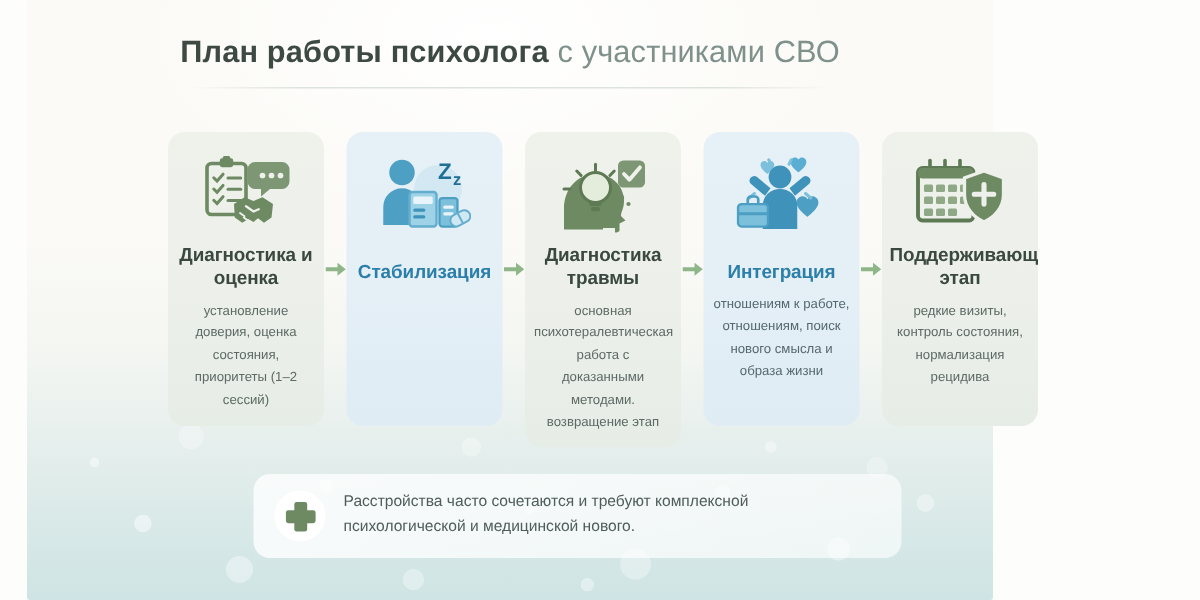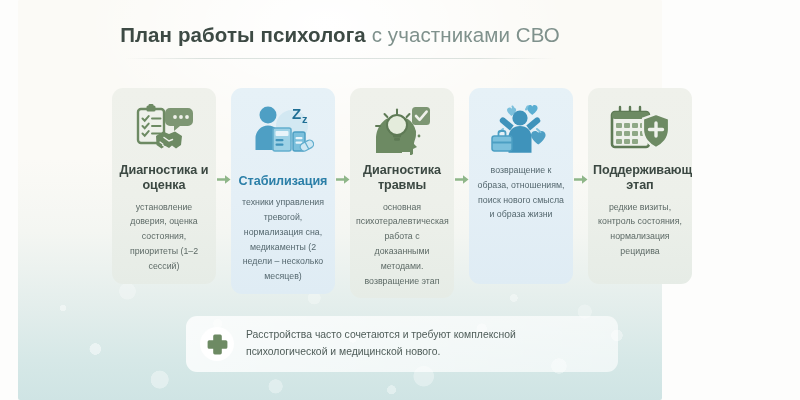--- a/index.html
+++ b/index.html
@@ -170,21 +170,21 @@
     display: flex;
     align-items: flex-start;
     justify-content: center;
     padding-top: 86px;
   }
   .arrow svg { display: block; }
 
   
   .note {
     position: absolute;
-    left: 186px;
+    left: 169px;
     top: 316px;
     width: 432px;
     height: 56px;
     border-radius: 11px;
     background: linear-gradient(to right, rgba(255,255,255,.80), rgba(255,255,255,.62));
     display: flex;
     align-items: center;
     padding: 0 14px;
     box-sizing: border-box;
     z-index: 4;
@@ -288,21 +288,20 @@
           <rect x="43.5" y="33" width="7" height="2.2" rx="1" fill="#e8f4fa"></rect>
           <rect x="43.5" y="37.5" width="7" height="2.2" rx="1" fill="#e8f4fa"></rect>
 
           <g transform="rotate(-28 54 42)">
             <rect x="48" y="38" width="14" height="8" rx="4" fill="#cfe8f3" stroke="#63aece" stroke-width="1.3"></rect>
             <path d="M55 38 v8" stroke="#63aece" stroke-width="1.3"></path>
           </g>
         </svg>
       </div>
       <h3 class="card-title">Стабилизация</h3>
-      <p class="card-desc">техники управления тревогой, нормализация сна, медикаменты (2 недели – несколько месяцев)</p>
     </div>
 
     <div class="arrow">
       <svg width="14" height="11" viewBox="0 0 14 11">
         <path d="M0 4.2 h8 v-3 l5.5 4.3 -5.5 4.3 v-3 h-8 z" fill="#8fb689"></path>
       </svg>
     </div>
 
     <div class="card green">
       <div class="card-icon">
@@ -355,21 +354,22 @@
               <path d="M47 25 l3.5 3"></path>
             <path d="M24 5.5 l-1.5 -3"></path>
               <path d="M36 5.5 l1.5 -3"></path>
           </g>
 
           <rect x="2" y="32" width="20" height="15" rx="2.4" fill="#7cc0dc" stroke="#4c9fc3" stroke-width="1.5"></rect>
           <path d="M8.5 32 v-3 a2 2 0 0 1 2 -2 h3 a2 2 0 0 1 2 2 v3" fill="none" stroke="#4c9fc3" stroke-width="1.8"></path>
           <rect x="2" y="37.5" width="20" height="2" fill="#4c9fc3"></rect>
         </svg>
       </div>
-      <p class="card-desc">возвращение к образа, отношениям, поиск нового смысла и образа жизни</p>
+      <h3 class="card-title">Интеграция</h3>
+      <p class="card-desc">отношениям к работе, отношениям, поиск нового смысла и образа жизни</p>
     </div>
 
     <div class="arrow">
       <svg width="14" height="11" viewBox="0 0 14 11">
         <path d="M0 4.2 h8 v-3 l5.5 4.3 -5.5 4.3 v-3 h-8 z" fill="#8fb689"></path>
       </svg>
     </div>
 
     <div class="card green">
       <div class="card-icon">

